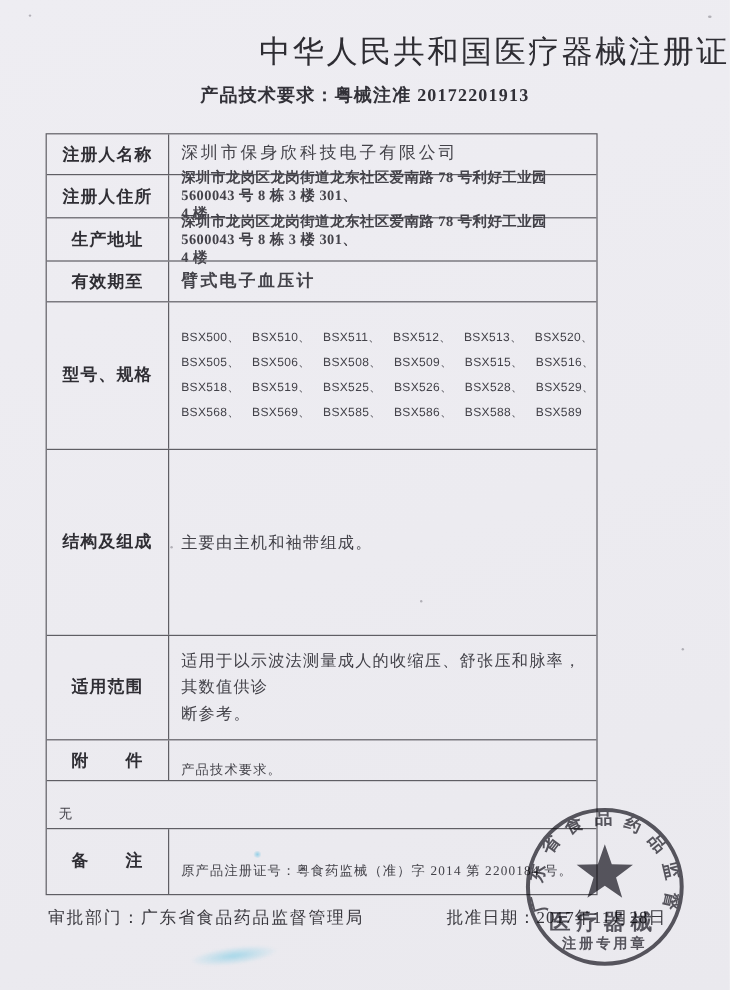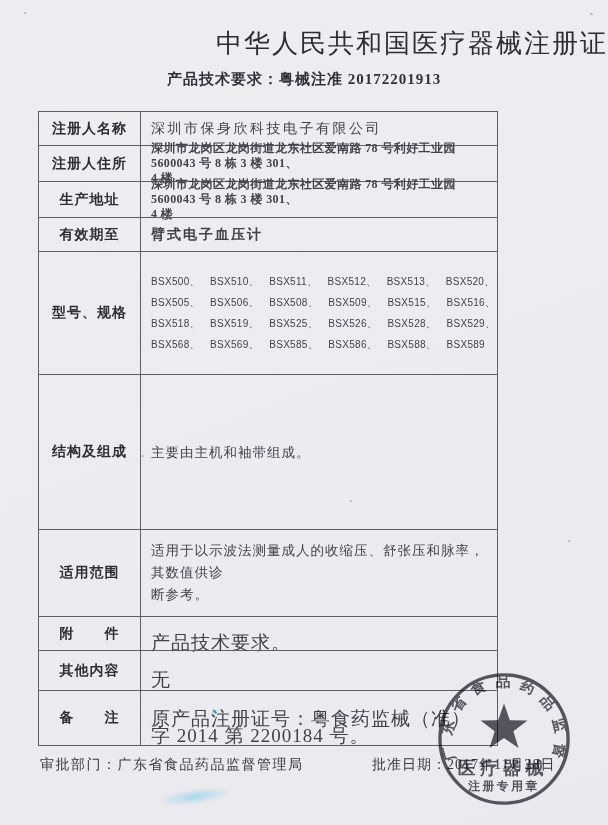--- a/index.html
+++ b/index.html
@@ -43,21 +43,21 @@
     flex:1;display:flex;flex-direction:column;justify-content:center;
     padding:2px 8px 2px 10px;font-size:13px;color:#434249;
     box-sizing:border-box;line-height:17px;
   }
   .v-name{font-size:14px;letter-spacing:2.5px;}
   .v-addr{font-size:12px;line-height:15px;letter-spacing:0.4px;font-weight:bold;}
   .v-product{font-size:14px;letter-spacing:2px;font-weight:bold;}
   .v-models{font-family:Liberation Sans, sans-serif;font-size:10px;line-height:21px;letter-spacing:0.3px;white-space:nowrap;}
   .v-structure{font-size:13.5px;letter-spacing:1px;}
   .v-scope{font-size:13.5px;line-height:22px;letter-spacing:1px;}
-  .v-plain{font-size:19px;letter-spacing:1px;margin-top:17px;}
+  .v-plain{font-size:11px;letter-spacing:1px;margin-top:17px;}
   .footer-left{
     position:absolute;left:40px;top:756px;font-size:14px;
     letter-spacing:1.5px;color:#3a393f;
   }
   .footer-right{position:absolute;left:372px;top:756px;font-size:14px;color:#3a393f;letter-spacing:1px;}
   .footer-right .fr-line{margin-bottom:9px;white-space:nowrap;}
   .stamp{
     position:absolute;left:436px;top:671px;width:138px;height:138px;
     mix-blend-mode:multiply;opacity:0.88;
   }
@@ -147,21 +147,20 @@
     </div>
 
     <div class="row r8">
       <div class="label-cell">附　　件</div>
       <div class="value-cell">
           <div class="v-plain">产品技术要求。</div>
         </div>
     </div>
 
     <div class="row r9">
-      <div class="label-cell">其他内容</div>
       <div class="value-cell">
           <div class="v-plain">无</div>
         </div>
     </div>
 
     <div class="row r10">
       <div class="label-cell">备　　注</div>
       <div class="value-cell">
           <div class="v-plain">原产品注册证号：粤食药监械（准）字 2014 第 2200184 号。</div>
         </div>

